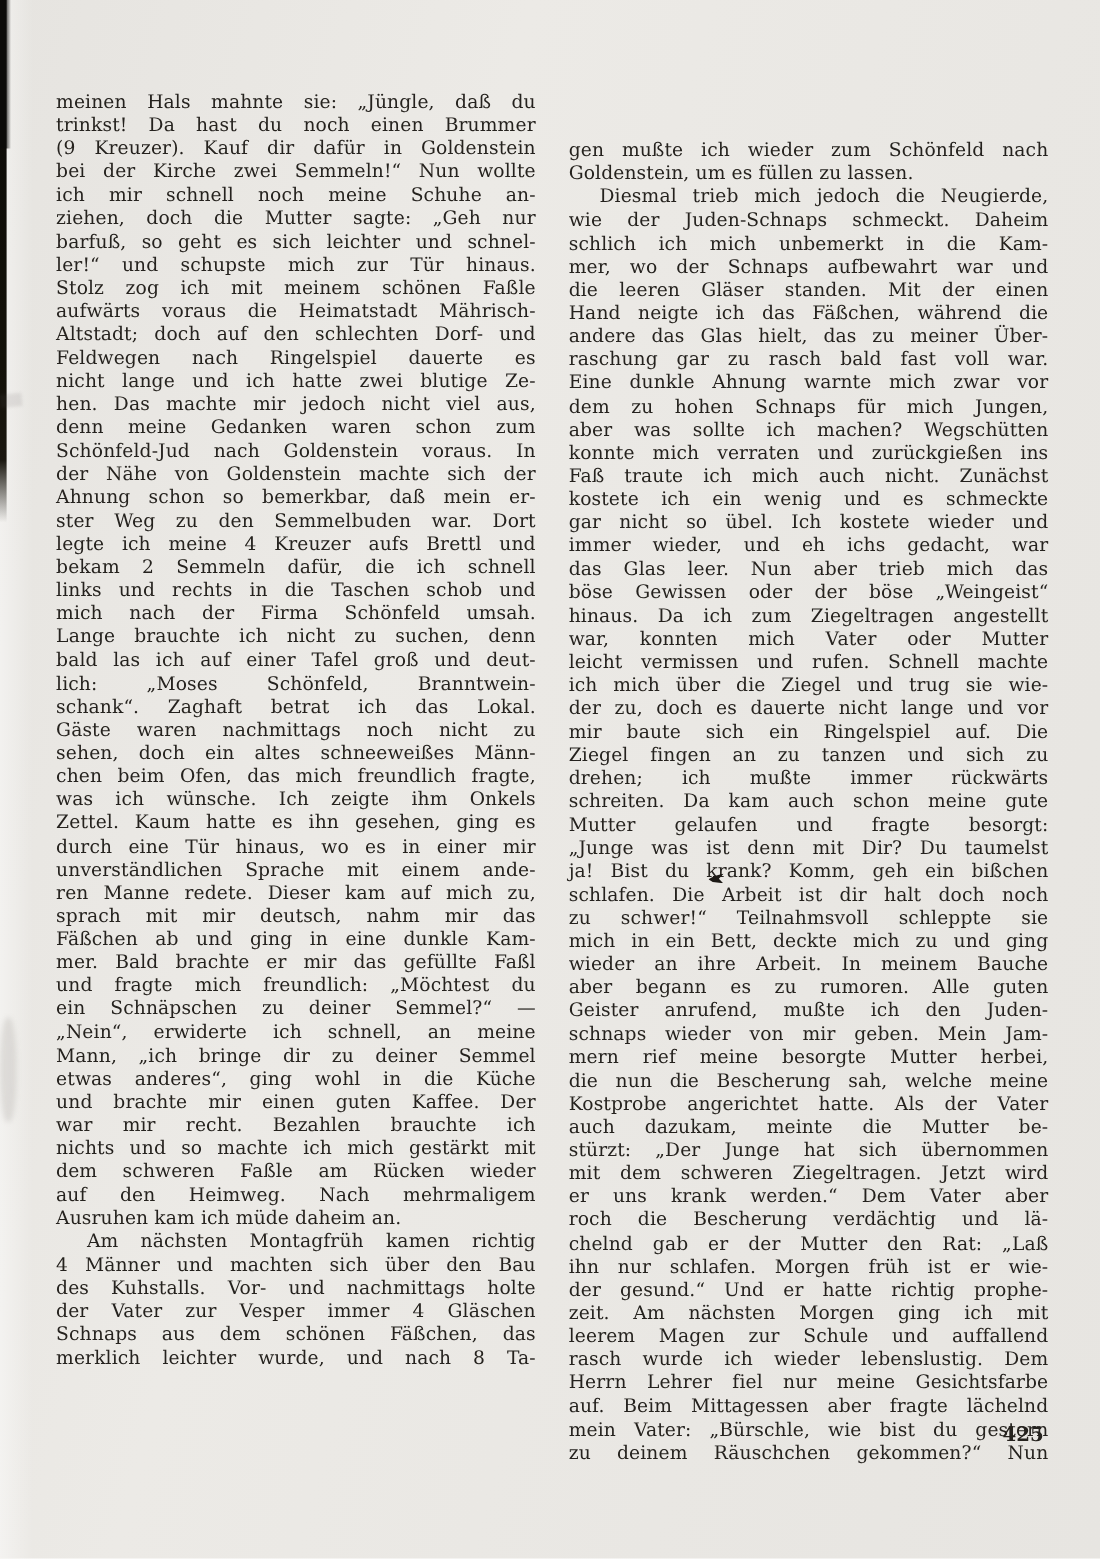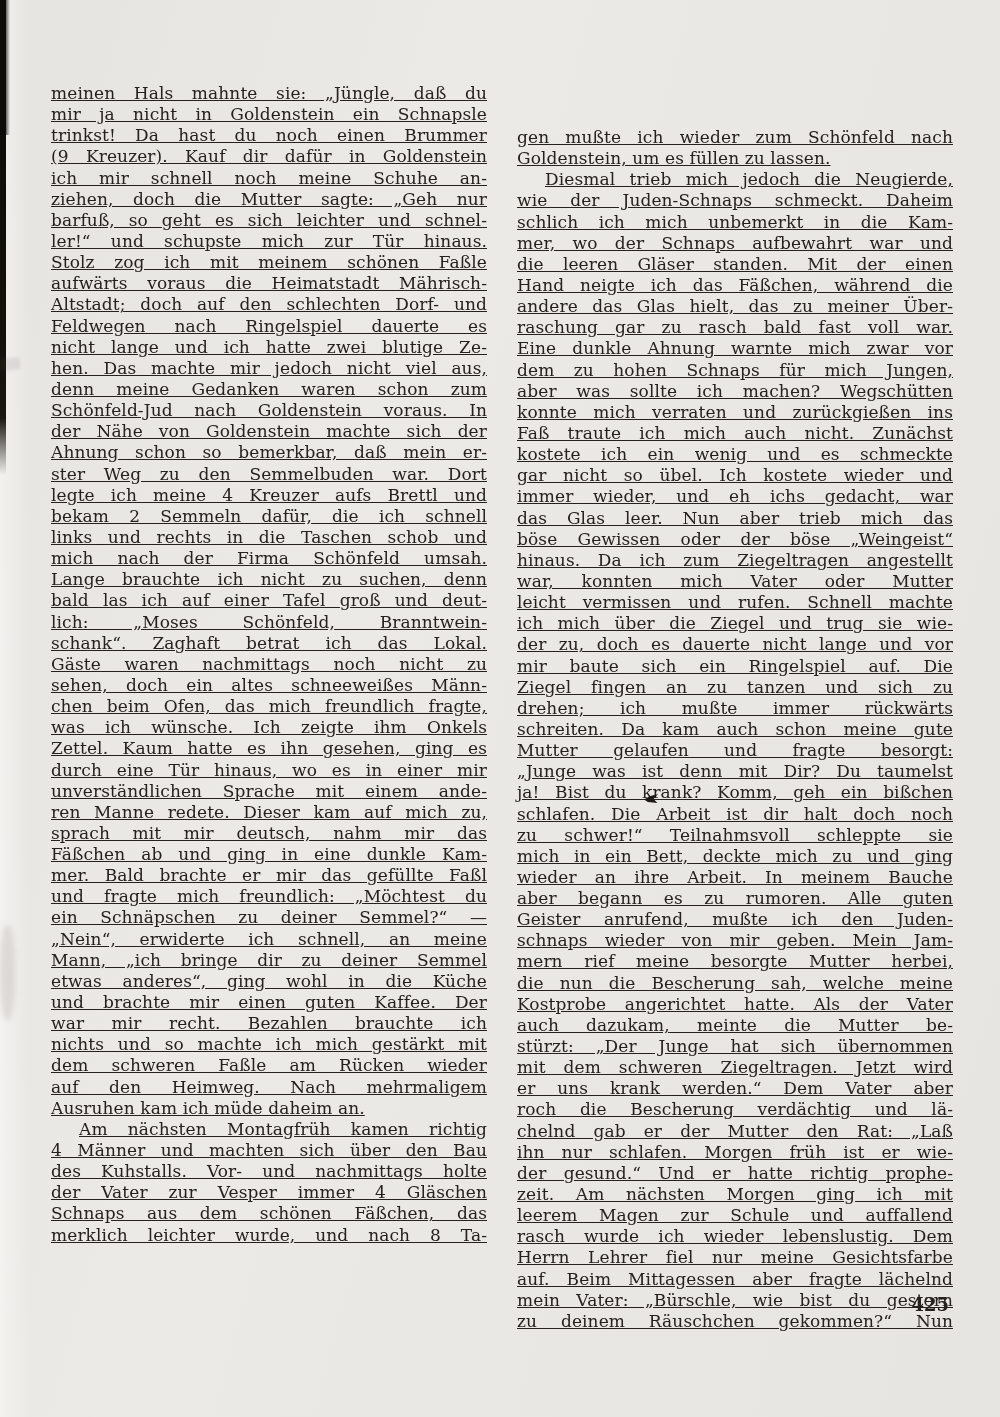--- a/index.html
+++ b/index.html
@@ -9,21 +9,20 @@
     height: 1417px;
     background: linear-gradient(105deg, #e6e4e0 0%, #eceae6 35%, #e9e7e3 70%, #e7e5e1 100%);
     font-family: "DejaVu Serif", serif;
     color: #25221e;
     overflow: hidden;
   }
   .col {
     position: absolute;
     top: 83px;
     width: 436px;
-    text-decoration: underline;
   }
   .col-left  { left: 51px; }
   .col-right { left: 517px; margin-top: 44px; }
   .line {
     height: 21.15px;
     line-height: 21.2px;
     font-size: 17px;
     text-align: justify;
     text-align-last: justify;
     letter-spacing: 0.1px;
@@ -91,23 +90,23 @@
 
 <div class="page">
   <div class="edge-light"></div>
   <div class="edge-black"></div>
   <div class="edge-black-top"></div>
   <div class="crease-mid"></div>
   <div class="smudge-low"></div>
 
   <div class="col col-left">
       <div class="line">meinen Hals mahnte sie: „Jüngle, daß du</div>
-      <div class="line">mir ja nicht in Goldenstein ein Schnapsle</div>
       <div class="line">trinkst! Da hast du noch einen Brummer</div>
       <div class="line">(9 Kreuzer). Kauf dir dafür in Goldenstein</div>
+      <div class="line">bei der Kirche zwei Semmeln!“ Nun wollte</div>
       <div class="line">ich mir schnell noch meine Schuhe an-</div>
       <div class="line">ziehen, doch die Mutter sagte: „Geh nur</div>
       <div class="line">barfuß, so geht es sich leichter und schnel-</div>
       <div class="line">ler!“ und schupste mich zur Tür hinaus.</div>
       <div class="line">Stolz zog ich mit meinem schönen Faßle</div>
       <div class="line">aufwärts voraus die Heimatstadt Mährisch-</div>
       <div class="line">Altstadt; doch auf den schlechten Dorf- und</div>
       <div class="line">Feldwegen nach Ringelspiel dauerte es</div>
       <div class="line">nicht lange und ich hatte zwei blutige Ze-</div>
       <div class="line">hen. Das machte mir jedoch nicht viel aus,</div>

